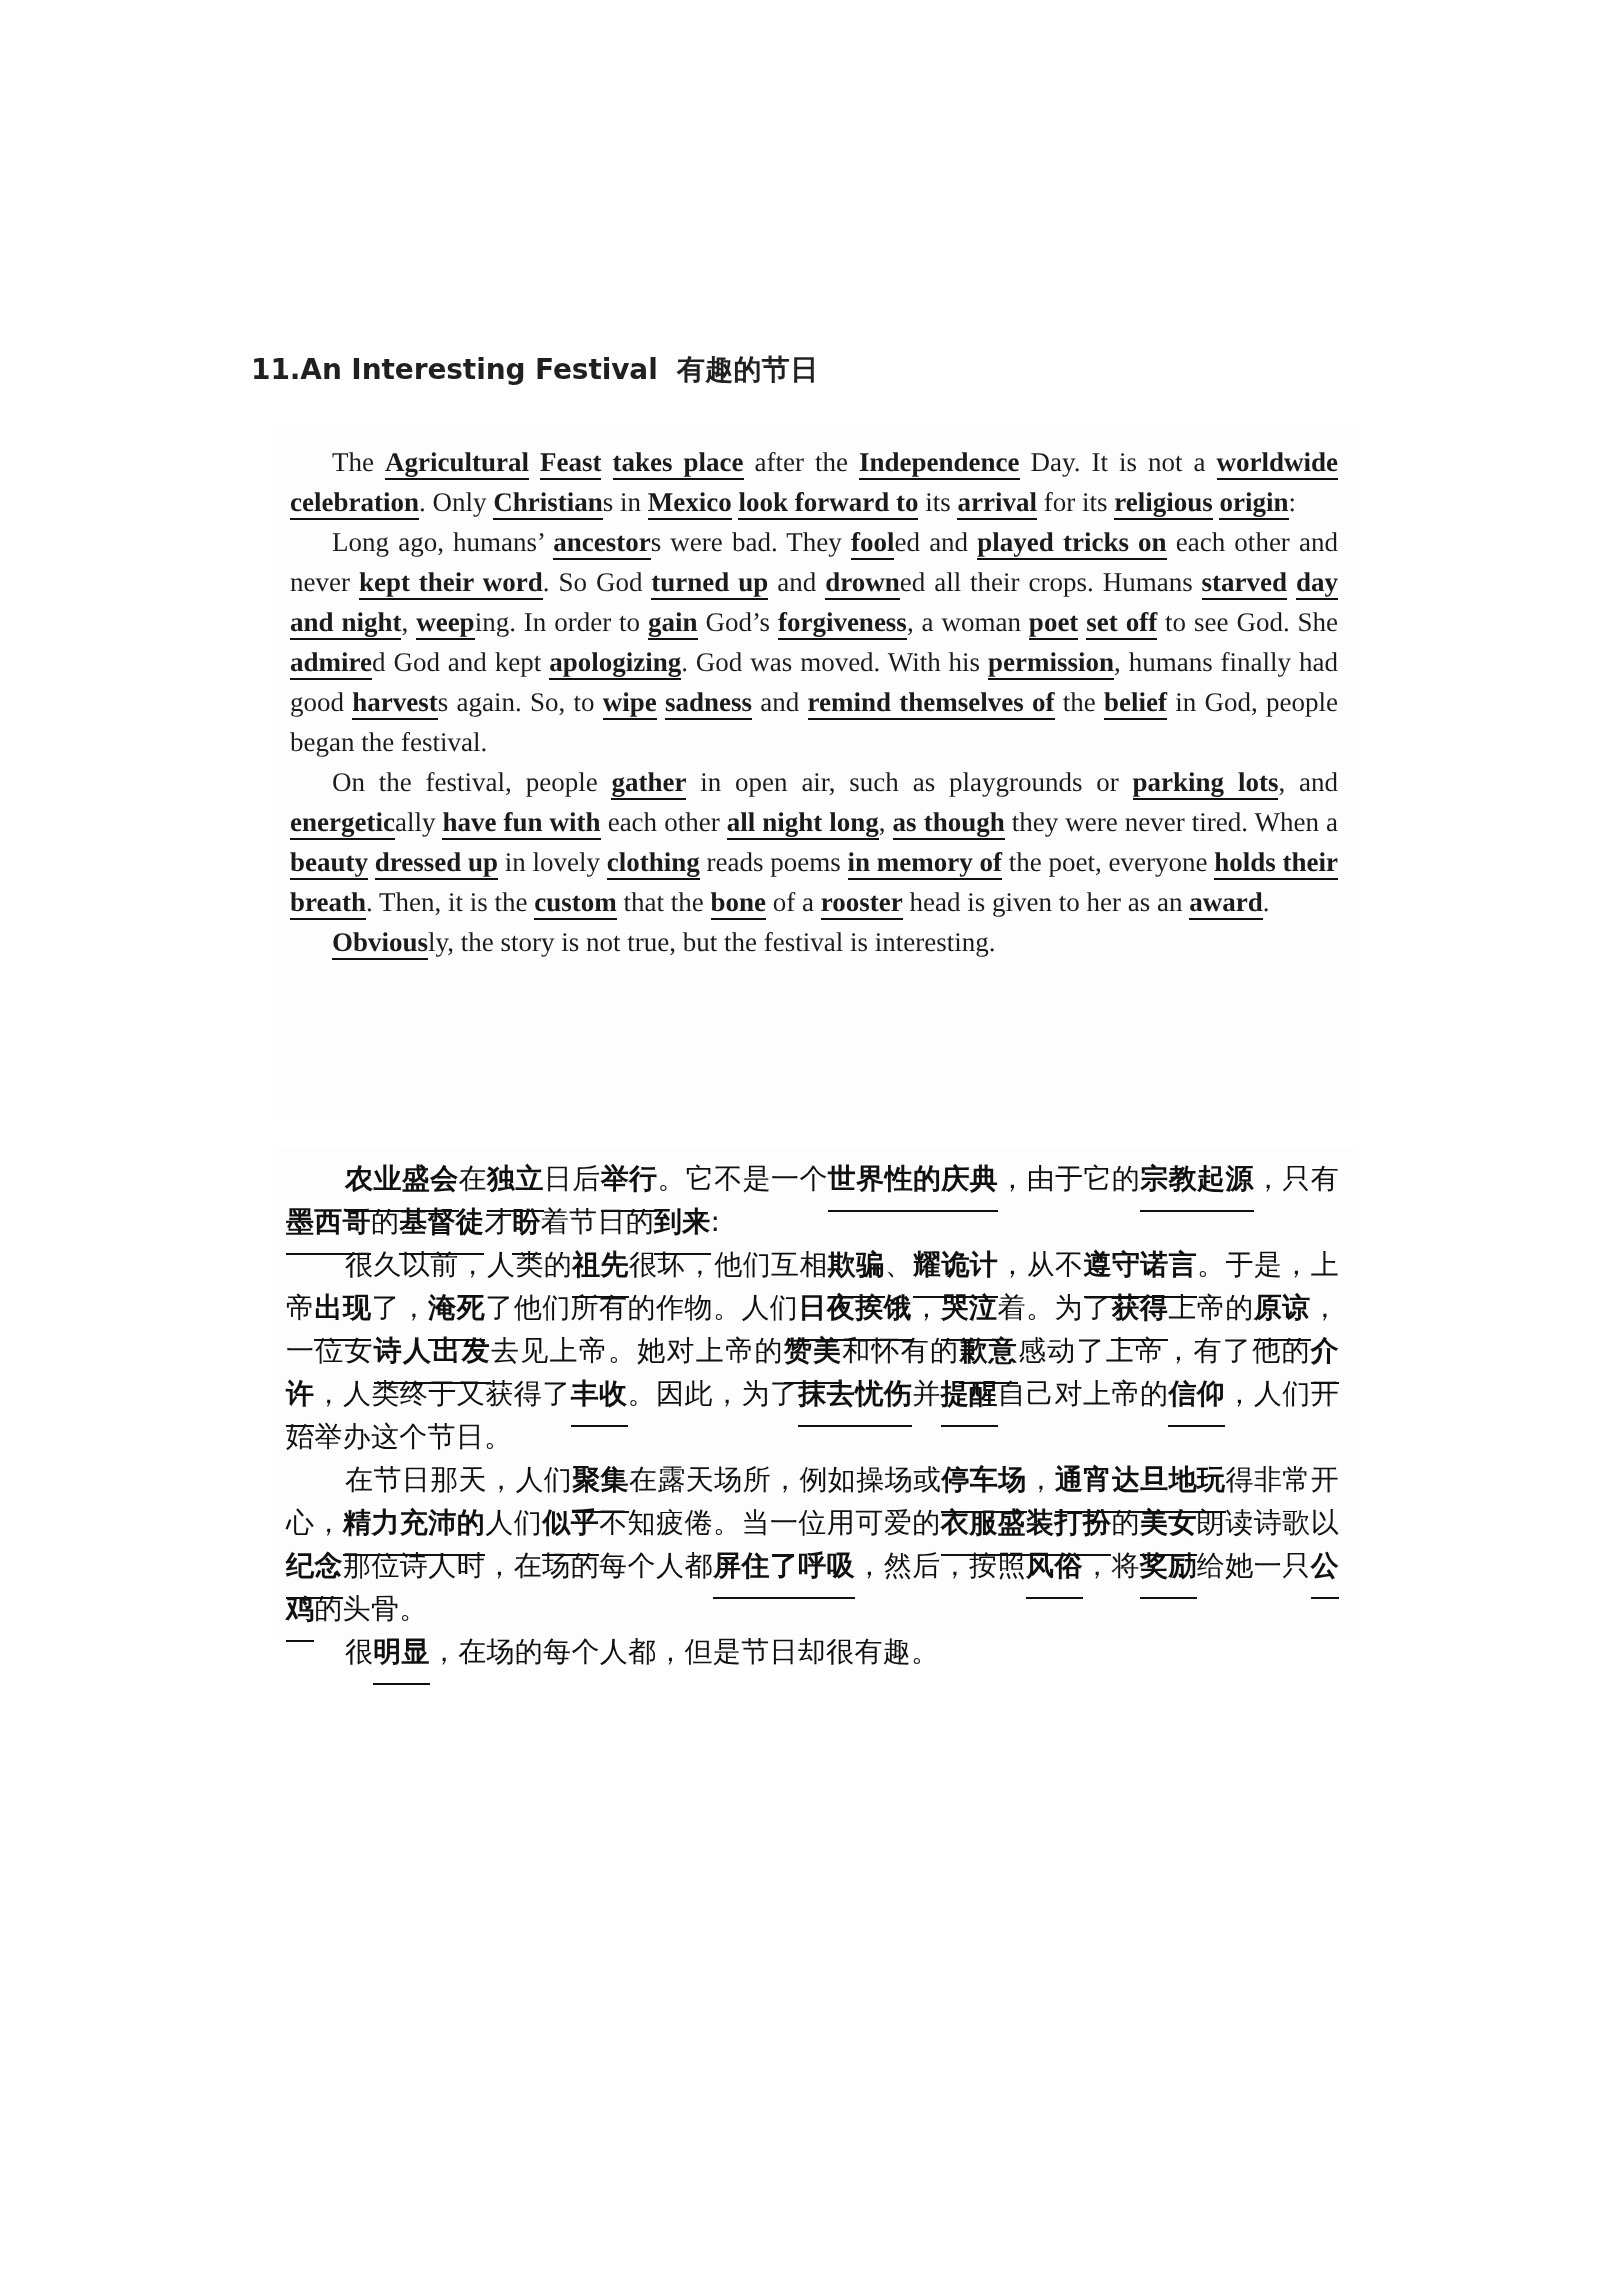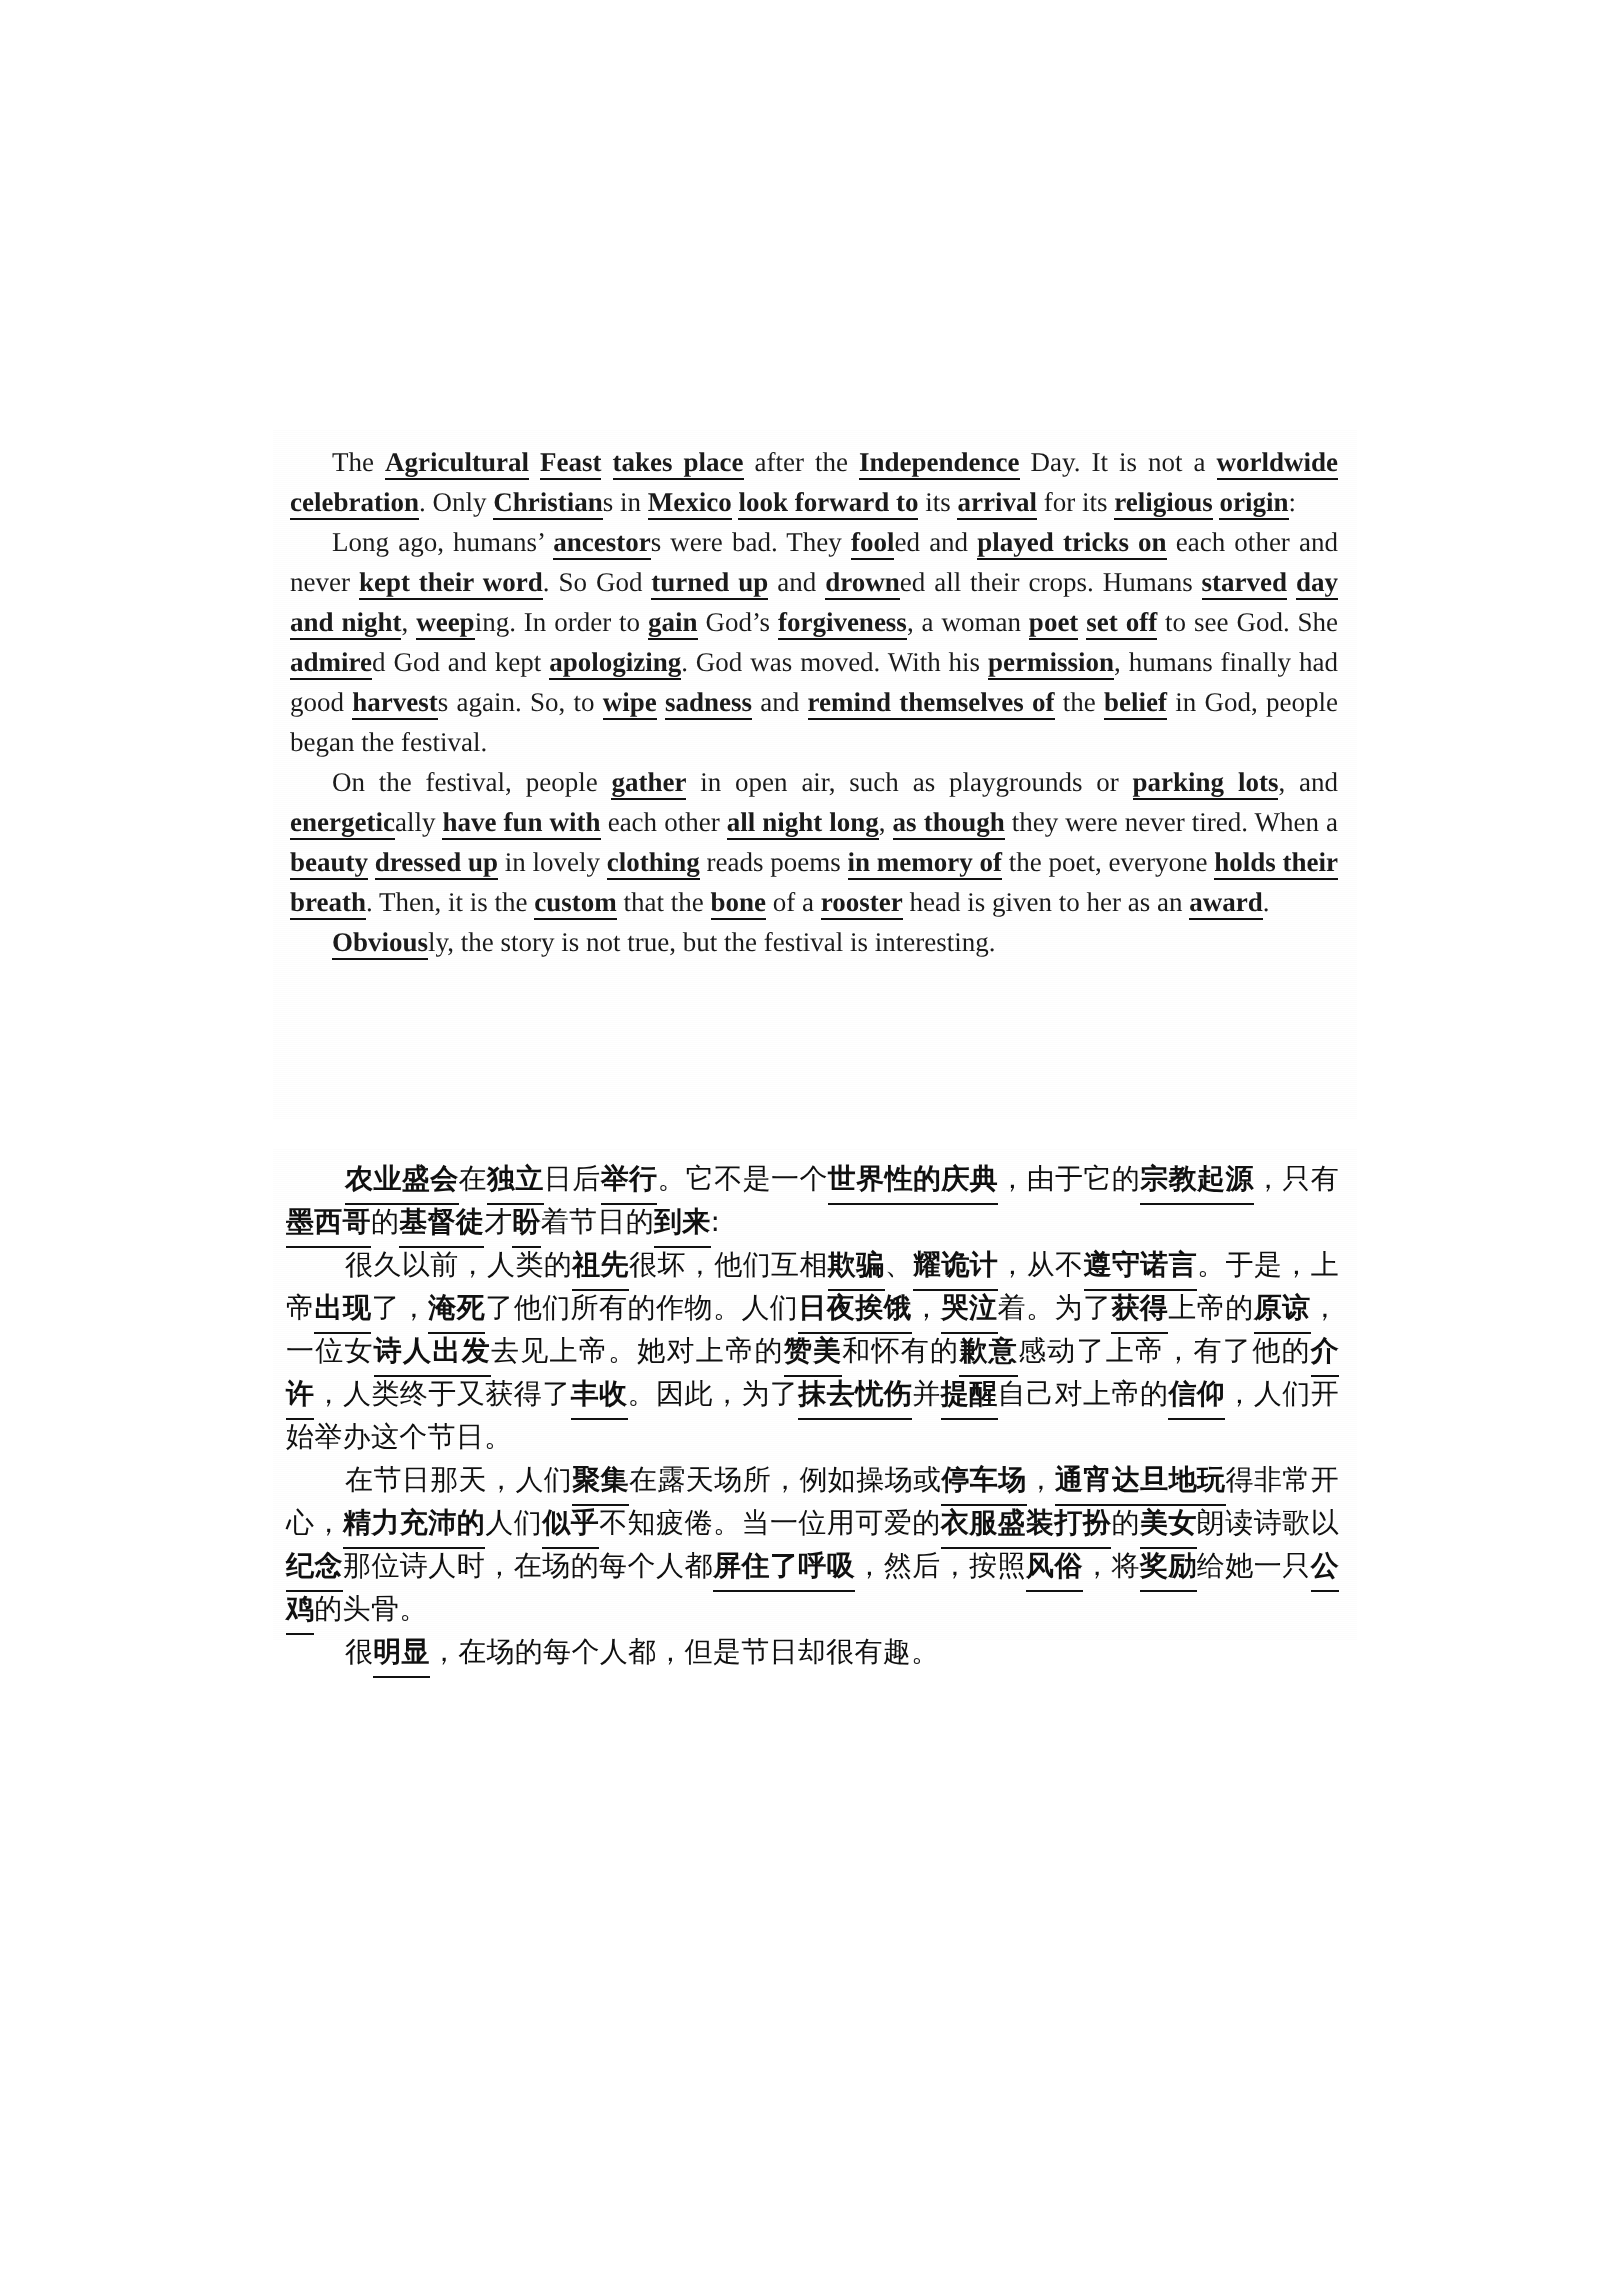--- a/index.html
+++ b/index.html
@@ -80,39 +80,42 @@
     color: #101010;
     letter-spacing: 0.3px;
   }
   .passage-cn p {
     margin: 0;
     text-indent: 59px;
   }
   .kwc {
     font-weight: 700;
     border-bottom: 2.7px solid #111;
-    padding-bottom: 8px;
+    padding-bottom: 15px;
   }
 
   
   .grain {
     position: absolute;
     pointer-events: none;
     background:
       repeating-linear-gradient(0deg, rgba(0,0,0,0.012) 0px, rgba(0,0,0,0.012) 0.7px, rgba(255,255,255,0) 0.7px, rgba(255,255,255,0) 2px);
     mix-blend-mode: multiply;
   }
   .grain-en { left: 273px; top: 430px; width: 1084px; height: 689px; }
   .grain-cn { left: 273px; top: 1149px; width: 1084px; height: 491px; }
 </style>
 </head>
 <body>
 
 <div class="page">
 
+  <h1 class="doc-title">
+    <span>11.</span><span>An Interesting Festival</span>&nbsp;&nbsp;<span class="cn">有趣的节日</span>
+  </h1>
 
   <div class="passage-en">
       <p id="en-p1"><span>The </span><span class="kw">Agricultural</span><span> </span><span class="kw">Feast</span><span> </span><span class="kw">takes place</span><span> after the </span><span class="kw">Independence</span><span> Day. It is not a </span><span class="kw">worldwide</span><span> </span><span class="kw">celebration</span><span>. Only </span><span class="kw">Christian</span><span>s</span><span> in </span><span class="kw">Mexico</span><span> </span><span class="kw">look forward to</span><span> its </span><span class="kw">arrival</span><span> for its </span><span class="kw">religious</span><span> </span><span class="kw">origin</span><span>:</span></p>
       <p id="en-p2"><span>Long ago, humans’ </span><span class="kw">ancestor</span><span>s</span><span> were bad. They </span><span class="kw">fool</span><span>ed</span><span> and </span><span class="kw">played tricks on</span><span> each other and never </span><span class="kw">kept their word</span><span>. So God </span><span class="kw">turned up</span><span> and </span><span class="kw">drown</span><span>ed</span><span> all their crops. Humans </span><span class="kw">starved</span><span> </span><span class="kw">day and night</span><span>, </span><span class="kw">weep</span><span>ing</span><span>. In order to </span><span class="kw">gain</span><span> God’s </span><span class="kw">forgiveness</span><span>, a woman </span><span class="kw">poet</span><span> </span><span class="kw">set off</span><span> to see God. She </span><span class="kw">admire</span><span>d</span><span> God and kept </span><span class="kw">apologizing</span><span>. God was moved. With his </span><span class="kw">permission</span><span>, humans finally had good </span><span class="kw">harvest</span><span>s</span><span> again. So, to </span><span class="kw">wipe</span><span> </span><span class="kw">sadness</span><span> and </span><span class="kw">remind themselves of</span><span> the </span><span class="kw">belief</span><span> in God, people began the festival.</span></p>
       <p id="en-p3"><span>On the festival, people </span><span class="kw">gather</span><span> in open air, such as playgrounds or </span><span class="kw">parking lots</span><span>, and </span><span class="kw">energetic</span><span>ally</span><span> </span><span class="kw">have fun with</span><span> each other </span><span class="kw">all night long</span><span>, </span><span class="kw">as though</span><span> they were never tired. When a </span><span class="kw">beauty</span><span> </span><span class="kw">dressed up</span><span> in lovely </span><span class="kw">clothing</span><span> reads poems </span><span class="kw">in memory of</span><span> the poet, everyone </span><span class="kw">holds their breath</span><span>. Then, it is the </span><span class="kw">custom</span><span> that the </span><span class="kw">bone</span><span> of a </span><span class="kw">rooster</span><span> head is given to her as an </span><span class="kw">award</span><span>.</span></p>
       <p id="en-p4"><span class="kw">Obvious</span><span>ly</span><span>, the story is not true, but the festival is interesting.</span></p>
     </div>
 
   <div class="passage-cn">
       <p id="cn-p1"><span class="kwc">农业盛会</span><span>在</span><span class="kwc">独立</span><span>日后</span><span class="kwc">举行</span><span>。它不是一个</span><span class="kwc">世界性的庆典</span><span>，由于它的</span><span class="kwc">宗教起源</span><span>，只有</span><span class="kwc">墨西哥</span><span>的</span><span class="kwc">基督徒</span><span>才</span><span class="kwc">盼</span><span>着节日的</span><span class="kwc">到来</span><span>:</span></p>

